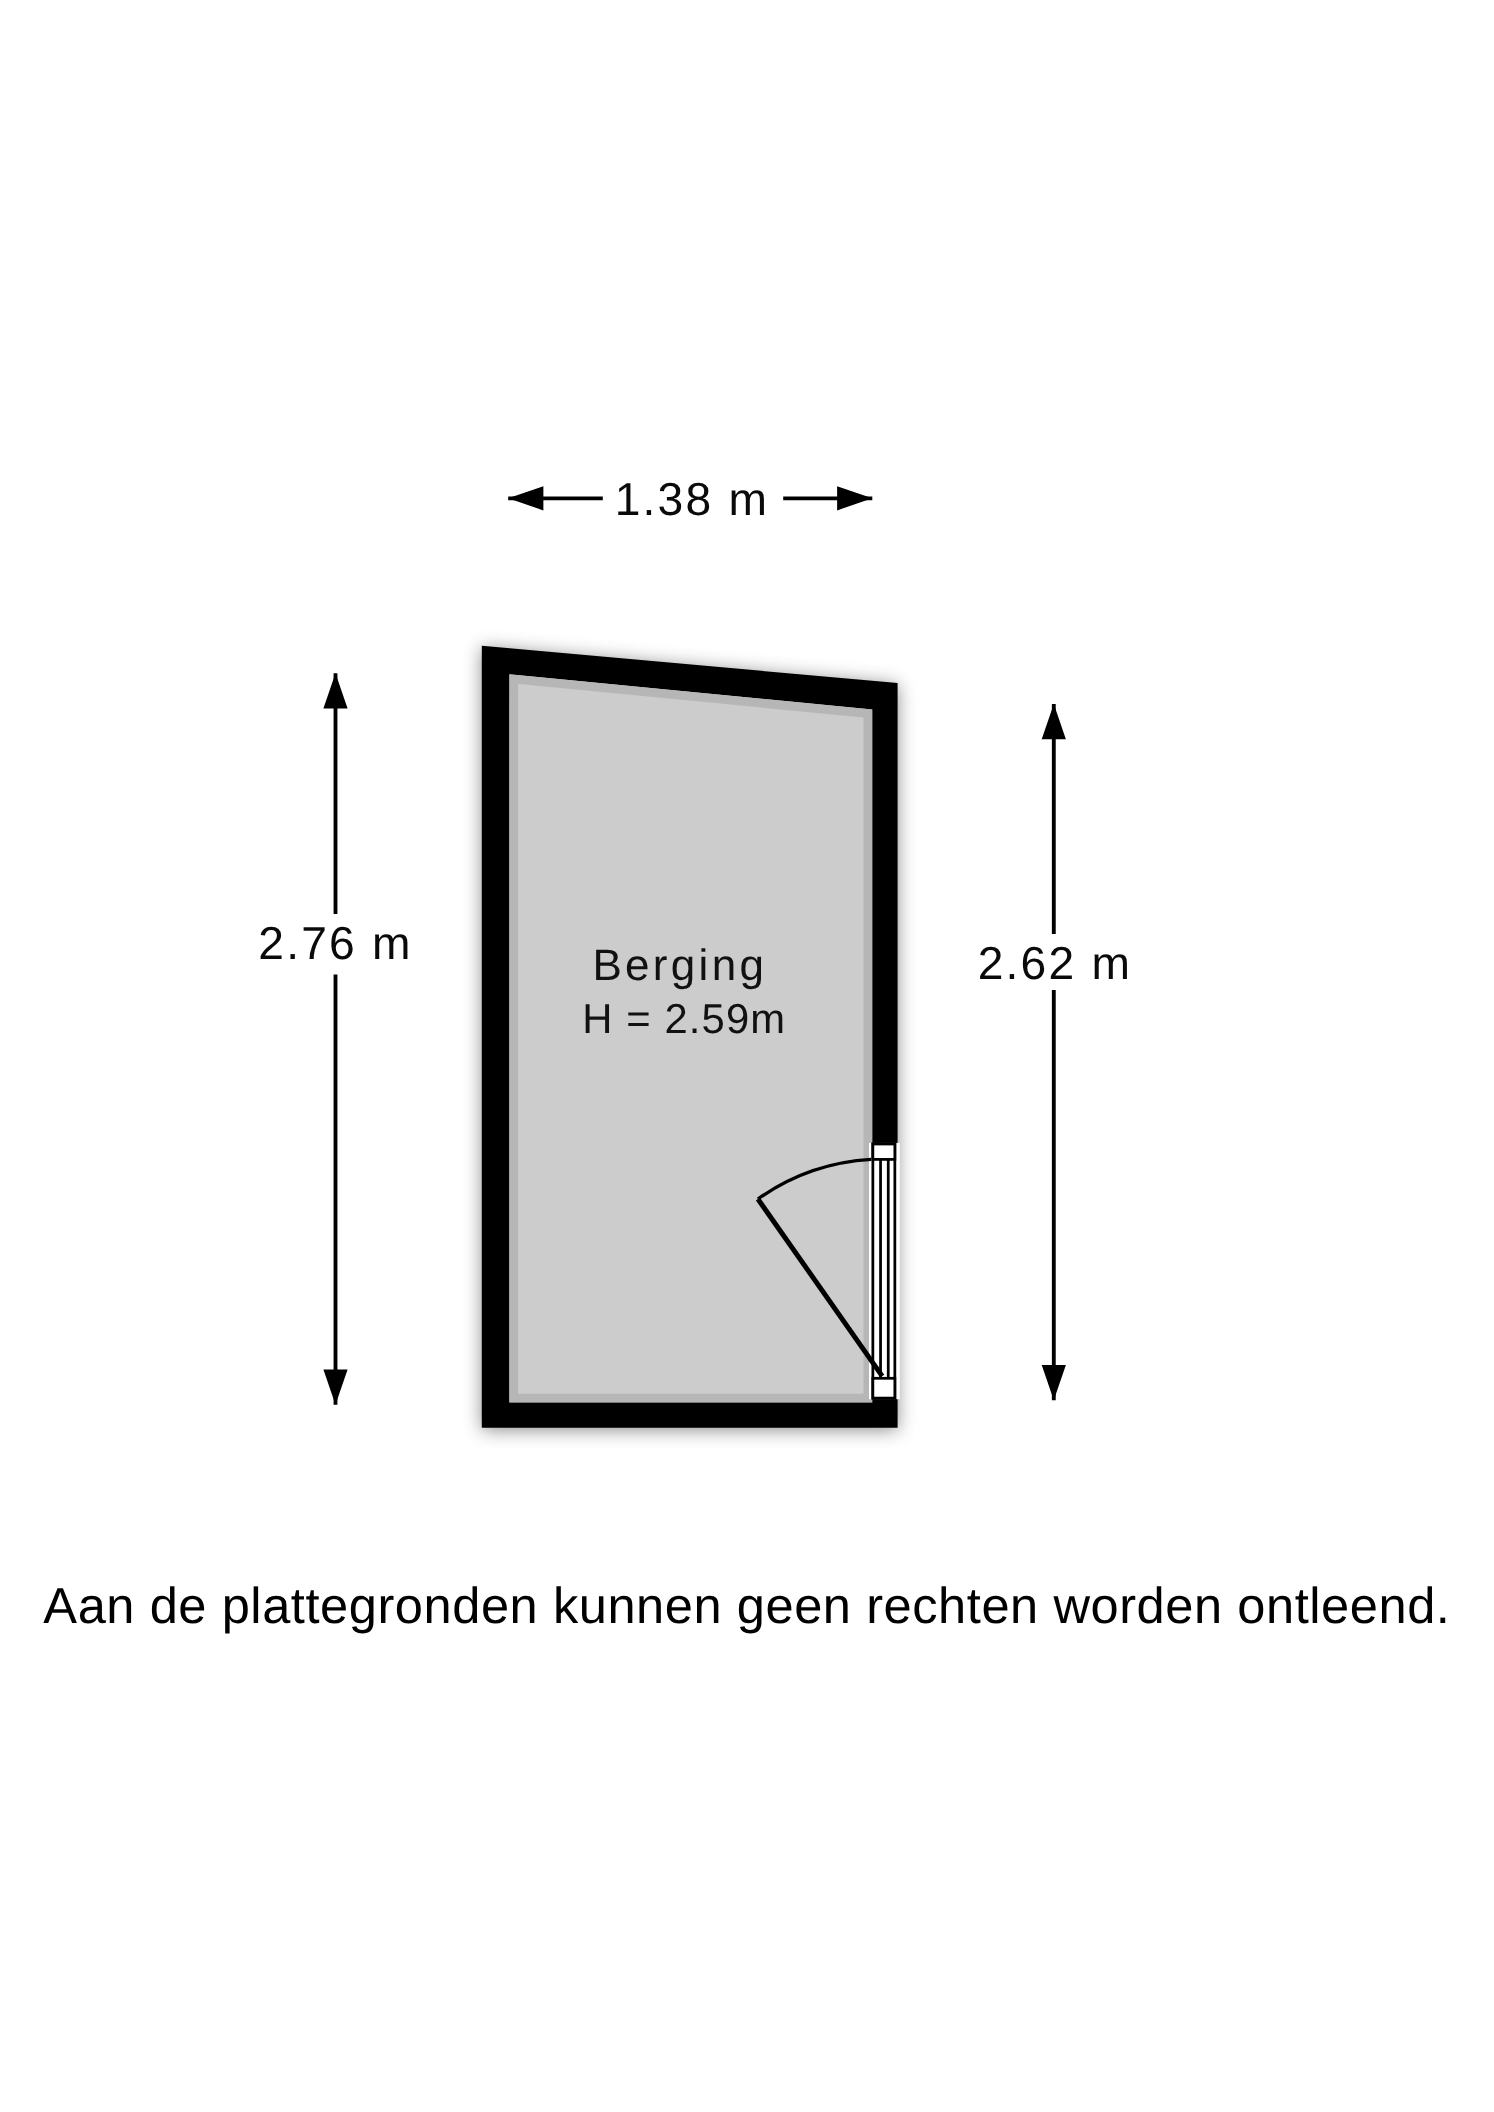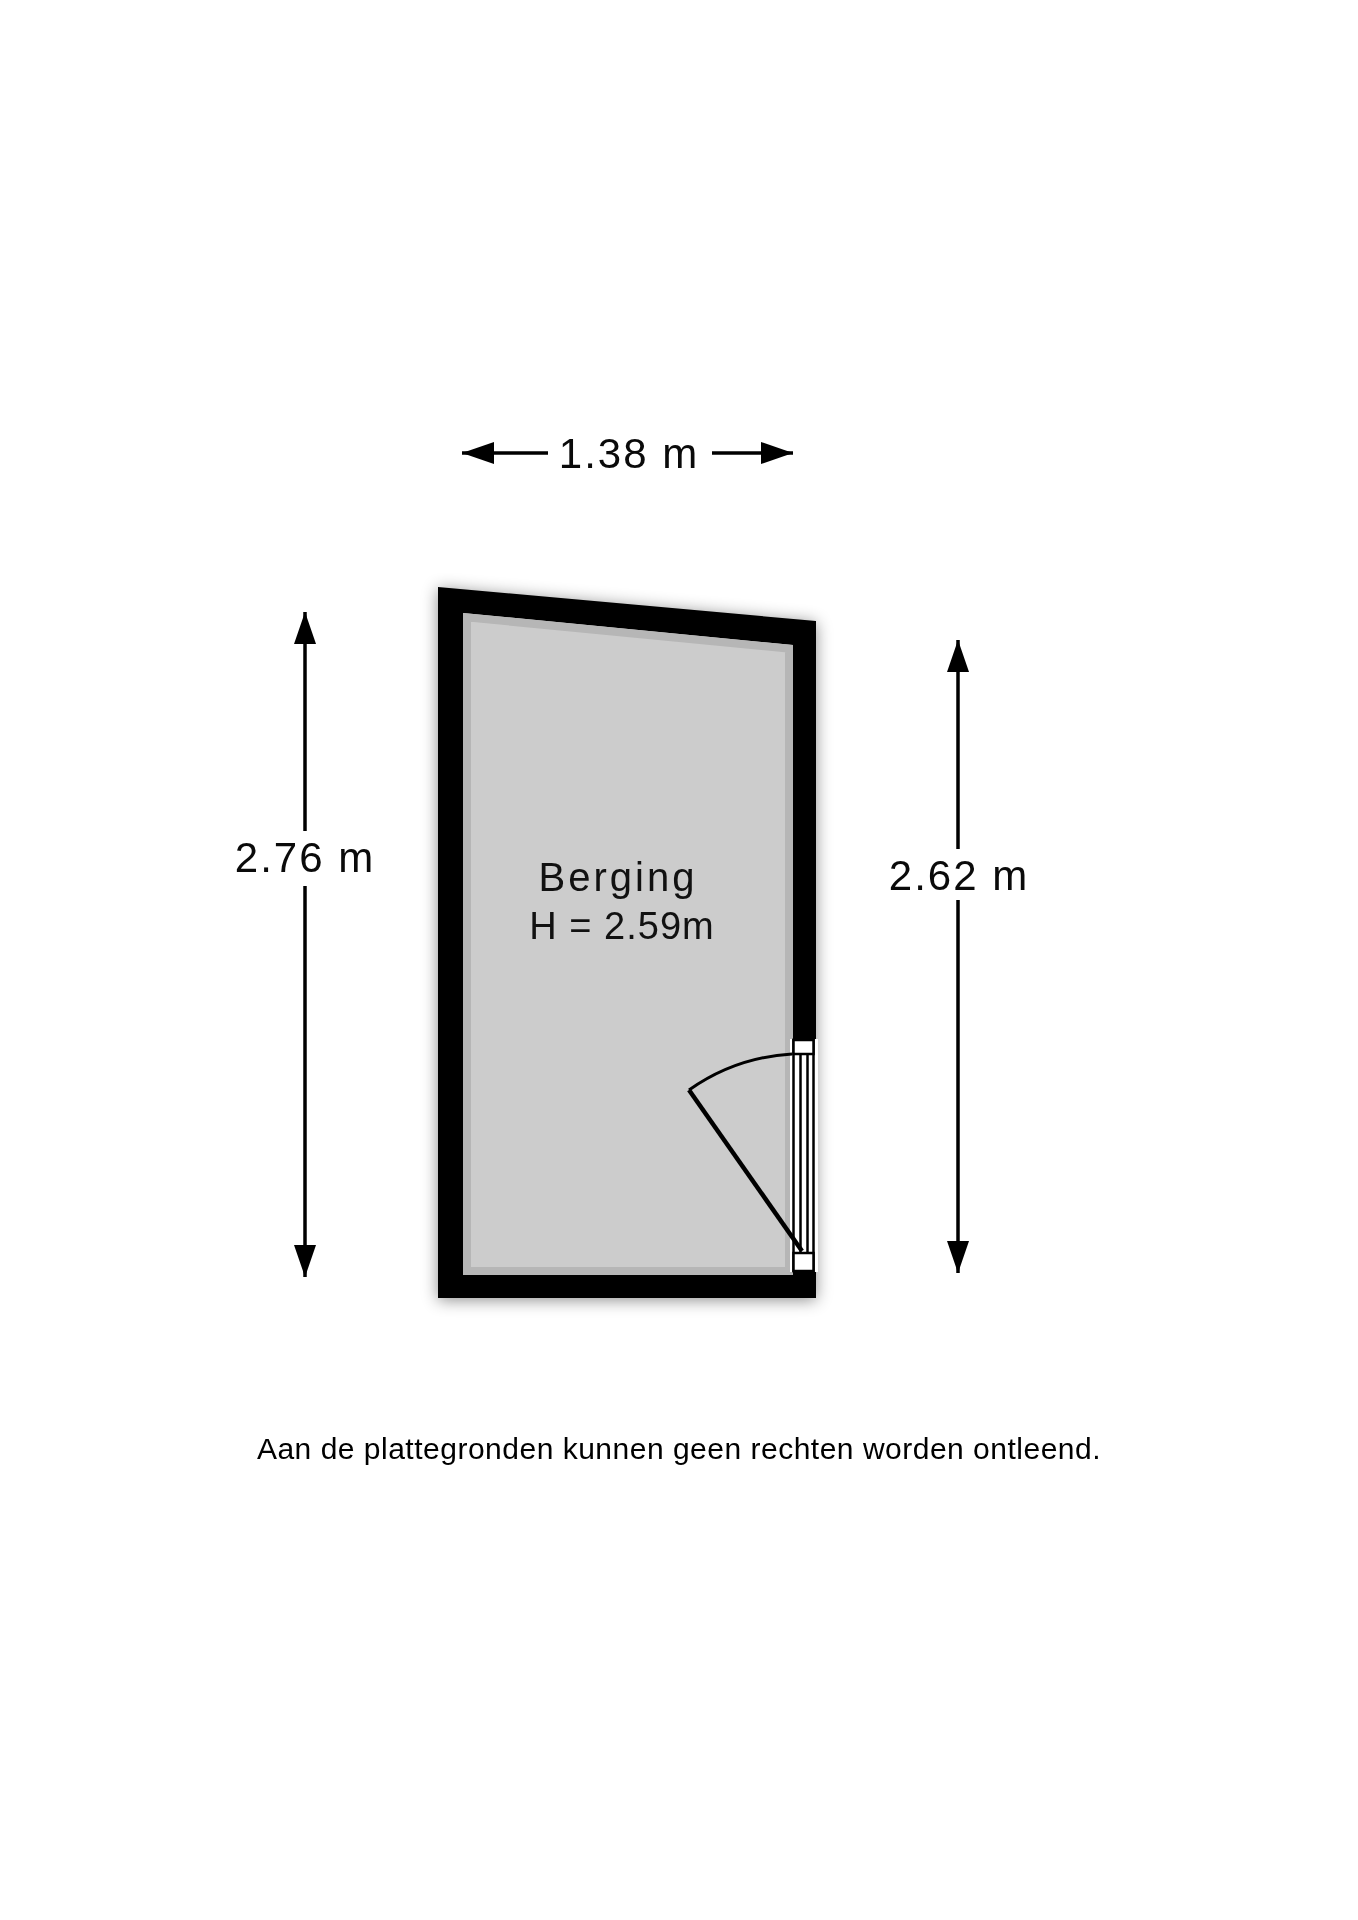--- a/index.html
+++ b/index.html
@@ -39,21 +39,21 @@
     font-size: 38px;
     letter-spacing: 1px;
     fill: #111111;
   }
   .disclaimer {
     position: absolute;
     left: 0;
     top: 1432px;
     width: 100%;
     text-align: center;
-    font-size: 30px;
+    font-size: 46px;
     letter-spacing: 0.5px;
     color: #000000;
     font-family: "Liberation Sans", sans-serif;
     white-space: nowrap;
   }
 </style>
 </head>
 <body>
 
 <div class="page">

